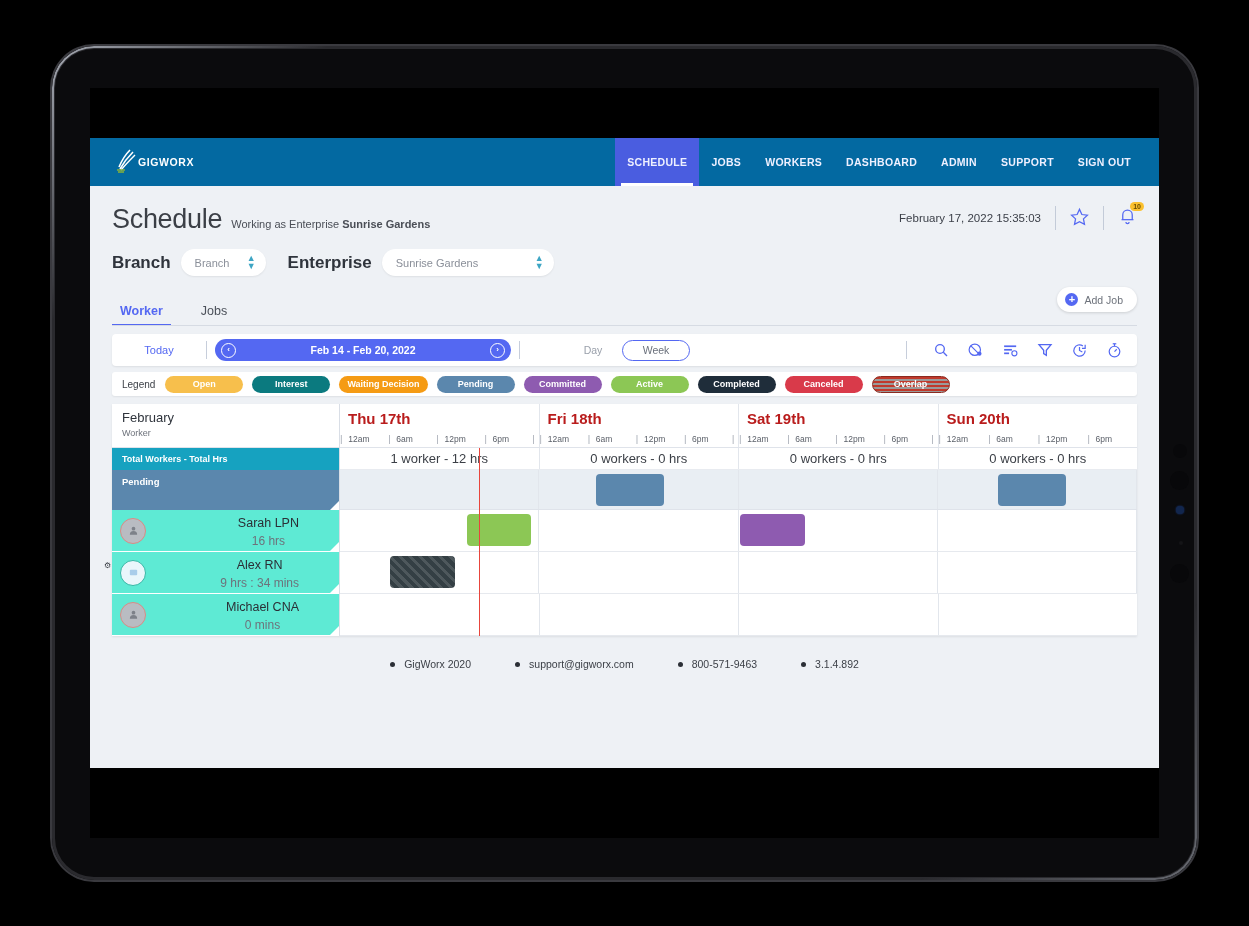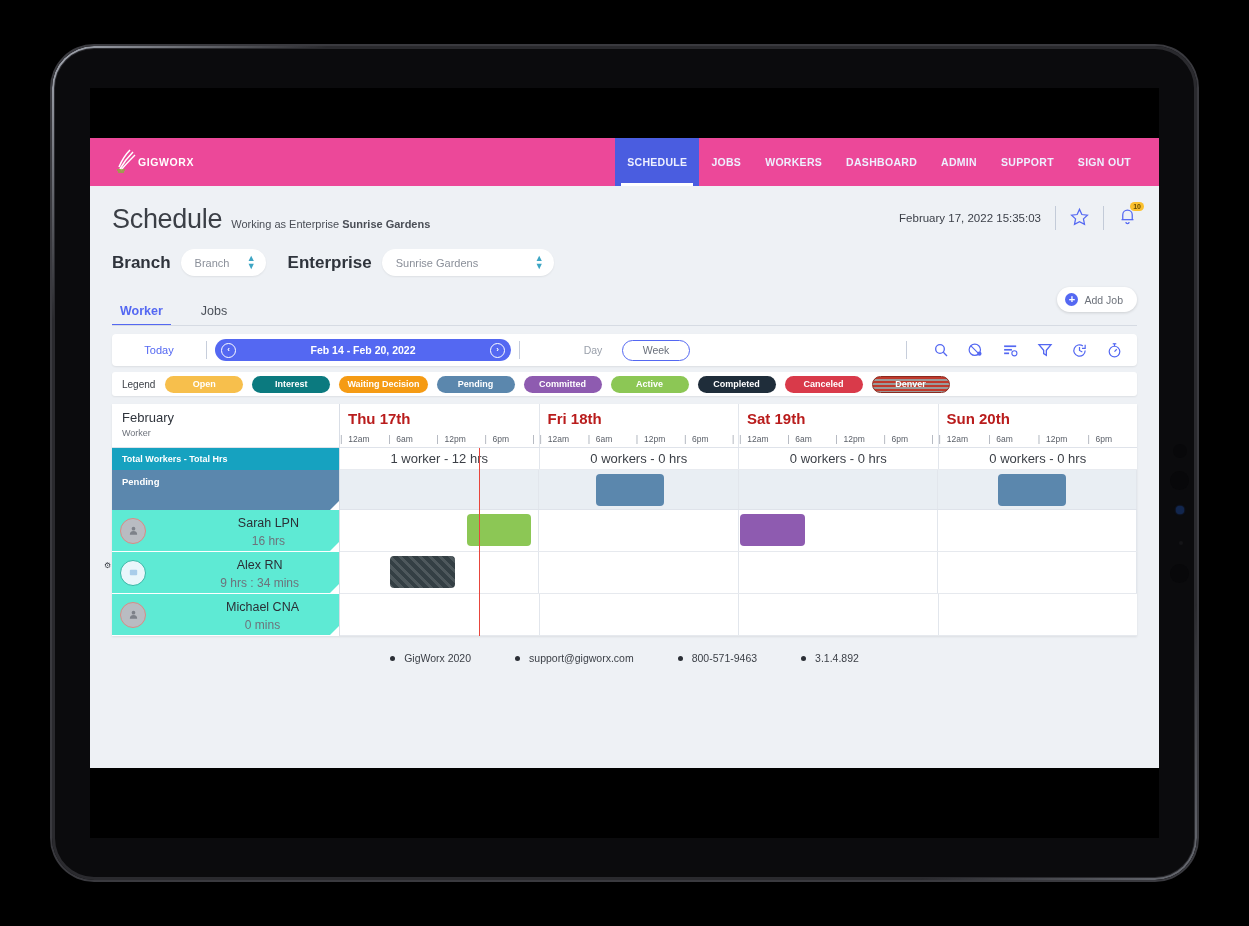--- a/index.html
+++ b/index.html
@@ -40,21 +40,21 @@
   
   #screen {
     position:absolute; left:38px; top:42px;
     width:1069px; height:750px;
     background:#000; overflow:hidden;
   }
   #page { position:absolute; left:0; top:50px; width:1069px; height:630px; background:#eef1f5; }
 
   
   .topnav{
-    height:48px; background:#ec4899; display:flex; align-items:stretch;
+    height:48px; background:#0369a1; display:flex; align-items:stretch;
     position:relative;
   }
   .brand{ display:flex; align-items:center; padding-left:24px; width:430px; }
   .logo-wing{ position:relative; width:22px; height:26px; margin-right:2px; }
   .logo-wing svg{ display:block; }
   .brand-text{ color:#fff; font-size:10.5px; font-weight:bold; letter-spacing:.6px; }
   .nav-items{ display:flex; align-items:stretch; margin-left:auto; padding-right:16px; }
   .nav-item{
     display:flex; align-items:center; padding:0 12px;
     color:#eef0ff; font-size:10.5px; font-weight:bold; letter-spacing:.3px;
@@ -184,21 +184,21 @@
   .block{ position:absolute; border-radius:4px; top:4px; height:32px; }
   .block.h-pat{
     background:#343f44;
     background-image:repeating-linear-gradient(45deg,
       rgba(255,255,255,.13) 0 3px, rgba(0,0,0,0) 3px 7px);
   }
   .nowline{ position:absolute; top:0; bottom:0; width:1.5px; background:#e8453c; z-index:5; }
 
   
   .footer{ display:flex; justify-content:center; align-items:center; gap:44px;
-           padding:16px 0 0 0; }
+           padding:22px 0 0 0; }
   .fitem{ font-size:10.5px; color:#3b3f46; display:flex; align-items:center; }
   .fdot{ width:5px; height:5px; border-radius:50%; background:#2b2f36; margin-right:9px; }
 </style>
 </head>
 <body>
 
 <div id="device">
   <div class="side-btn b1"></div>
   <div class="side-btn b2"></div>
   <div class="side-btn b3"></div>
@@ -343,21 +343,21 @@
       <div class="legend">
         <span class="legend-label">Legend</span>
         <span class="chip" style="background: rgb(247, 191, 76);">Open</span>
         <span class="chip" style="background: rgb(11, 122, 127);">Interest</span>
         <span class="chip" style="background: rgb(245, 155, 20);">Waiting Decision</span>
         <span class="chip" style="background: rgb(91, 135, 173);">Pending</span>
         <span class="chip" style="background: rgb(142, 91, 176);">Committed</span>
         <span class="chip" style="background: rgb(140, 199, 85);">Active</span>
         <span class="chip" style="background: rgb(31, 45, 58);">Completed</span>
         <span class="chip" style="background: rgb(217, 58, 74);">Canceled</span>
-        <span class="chip overlap">Denver</span>
+        <span class="chip overlap">Overlap</span>
       </div>
 
       <div class="grid-wrap">
 
         <div class="left-col">
           <div class="lc-head">
             <div class="lc-month">February</div>
             <div class="lc-sub">Worker</div>
           </div>
           <div class="lc-total">Total Workers - Total Hrs</div>

